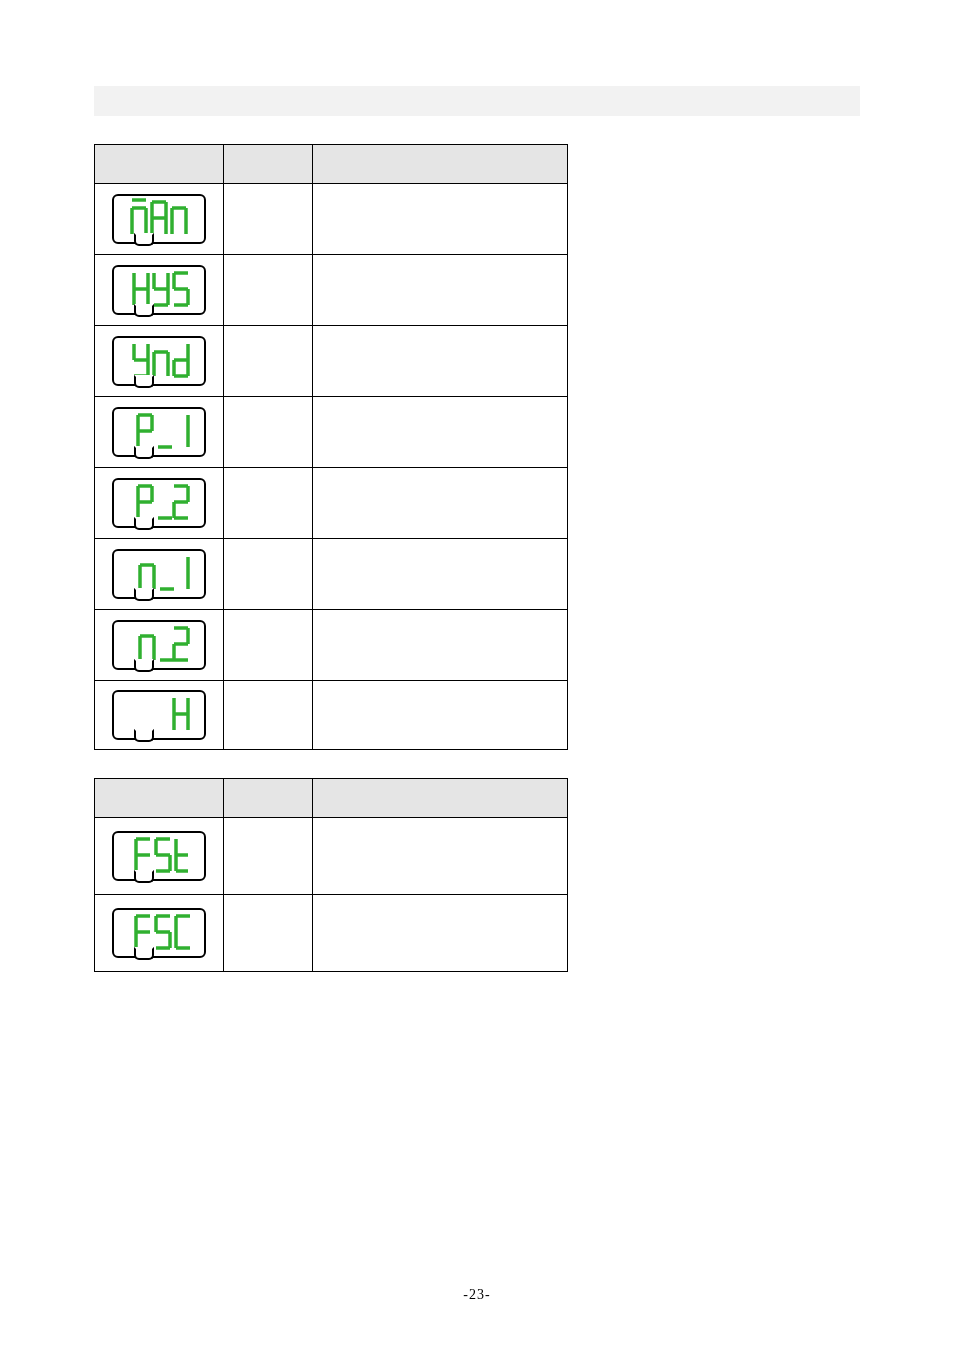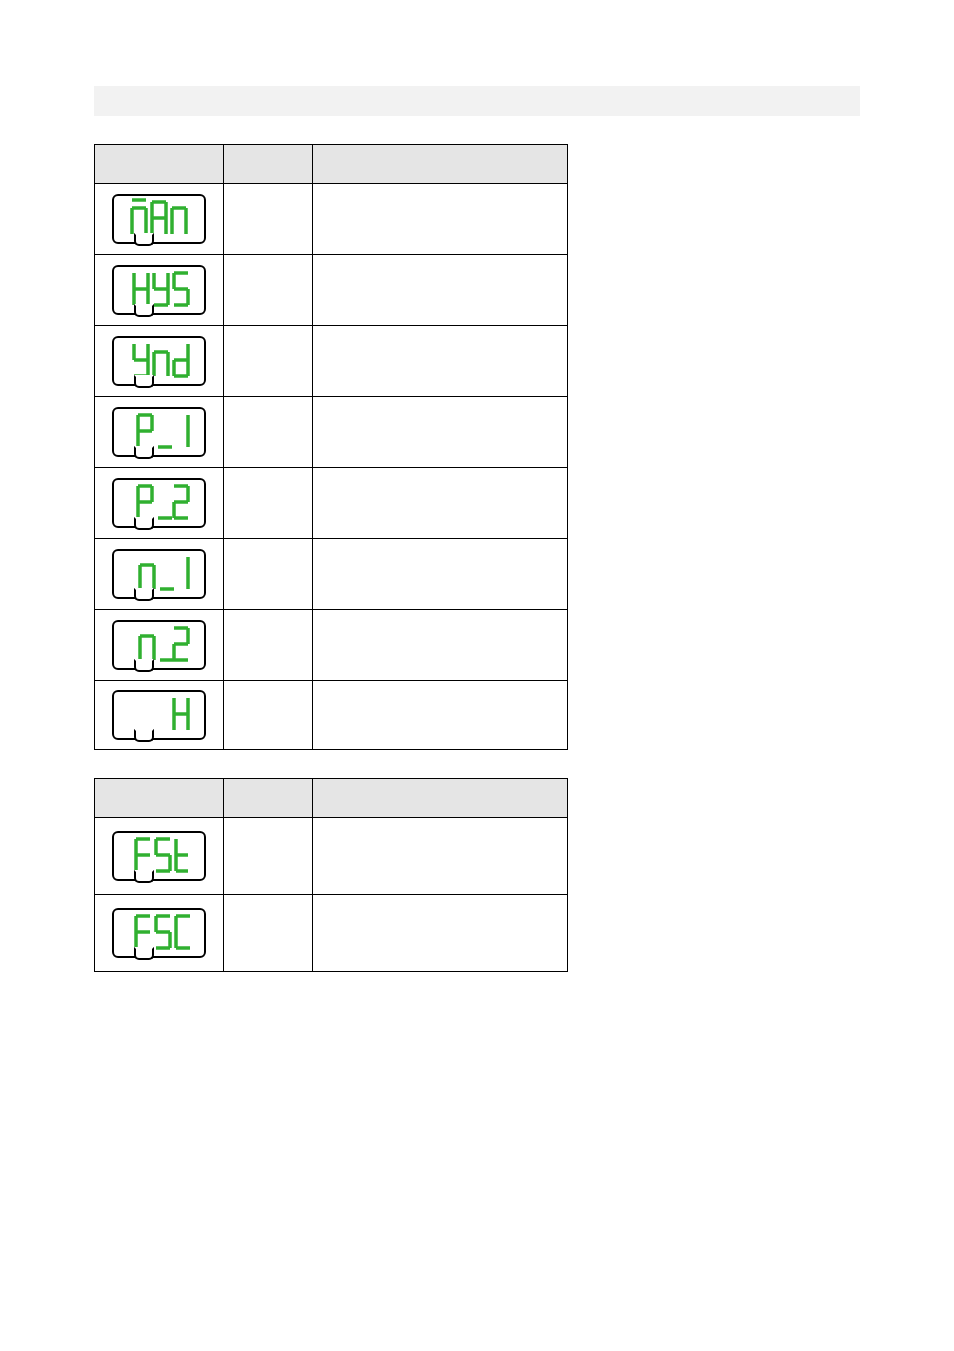--- a/index.html
+++ b/index.html
@@ -439,13 +439,14 @@
               <div class="disp-notch"></div>
             </div>
           </td>
           <td></td>
           <td></td>
         </tr>
       </tbody>
     </table>
   </div>
 
+  <div class="page-num">-23-</div>
 </div>
 
 </body></html>

